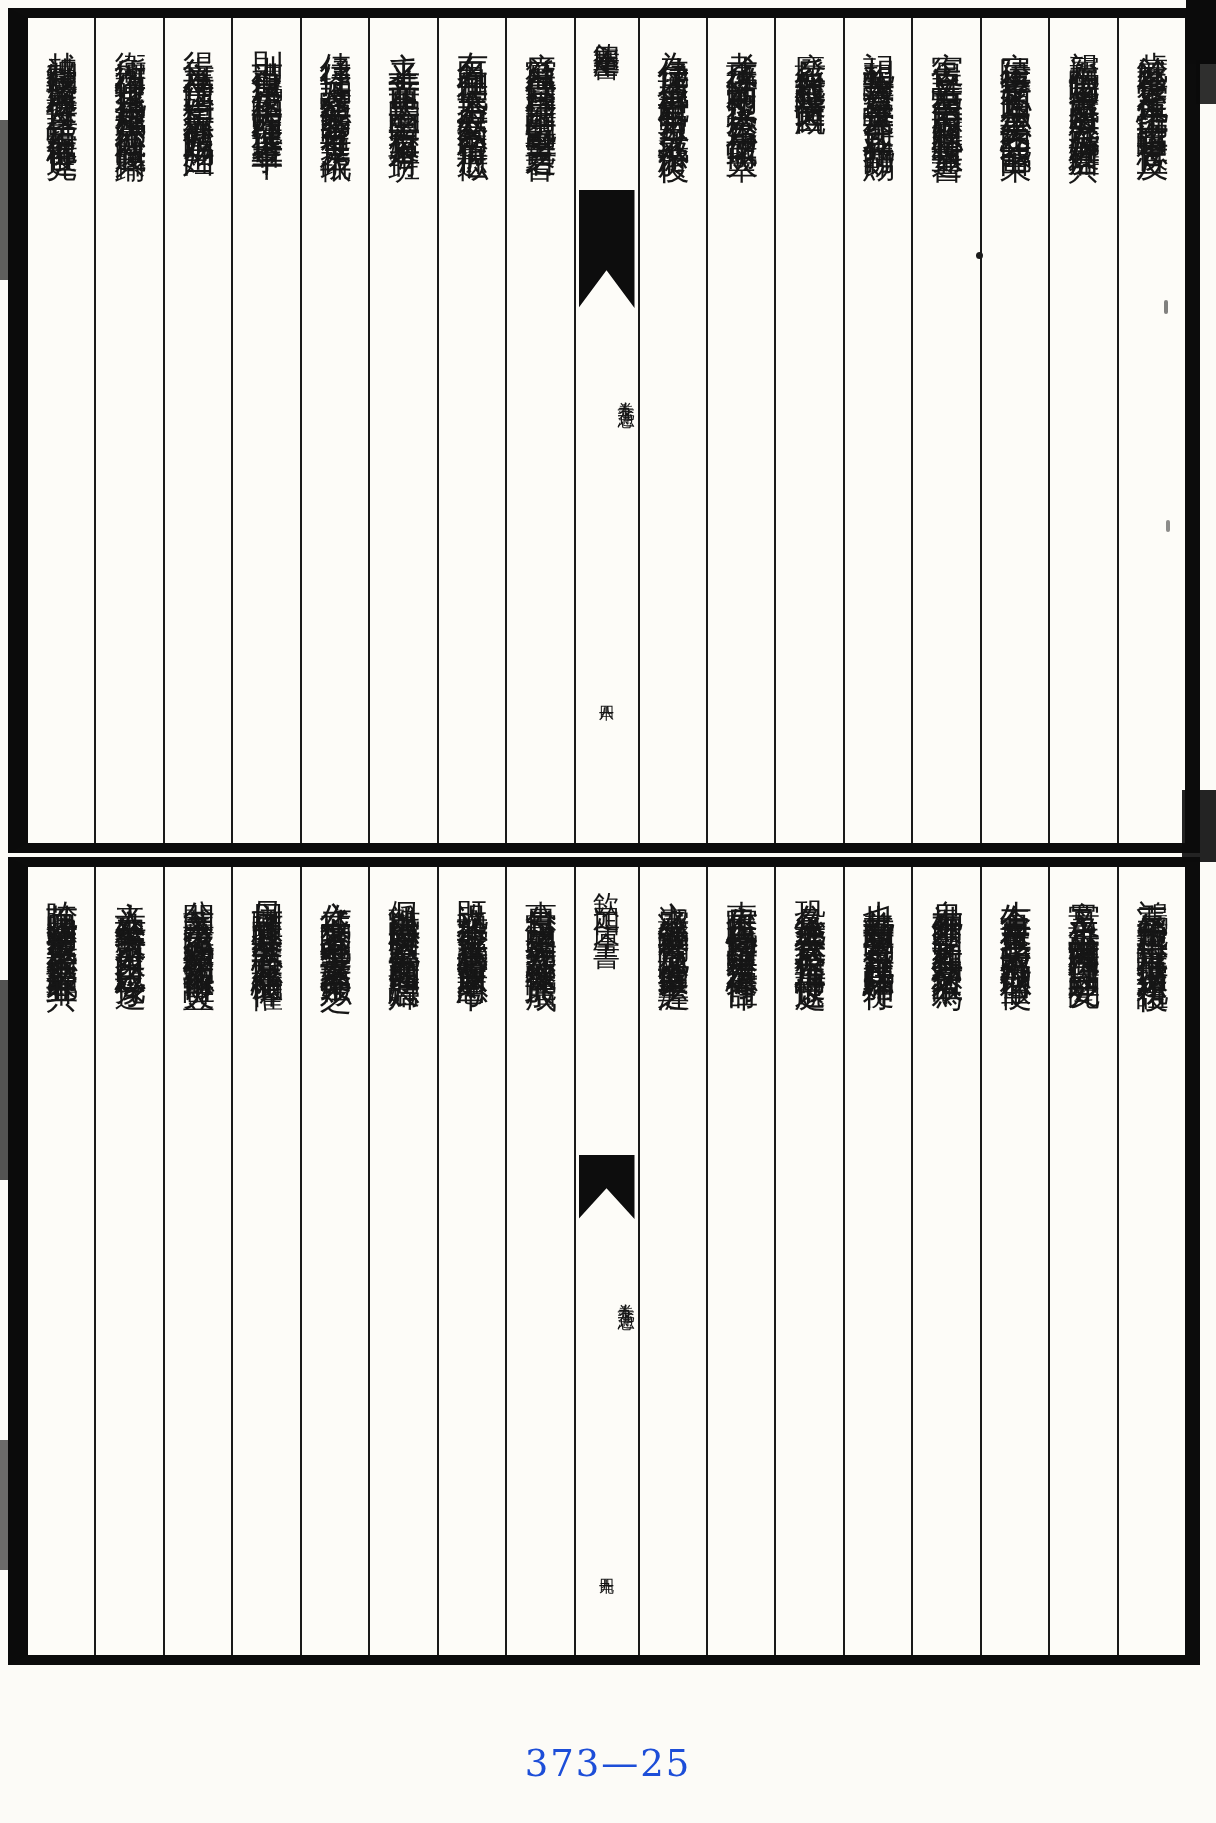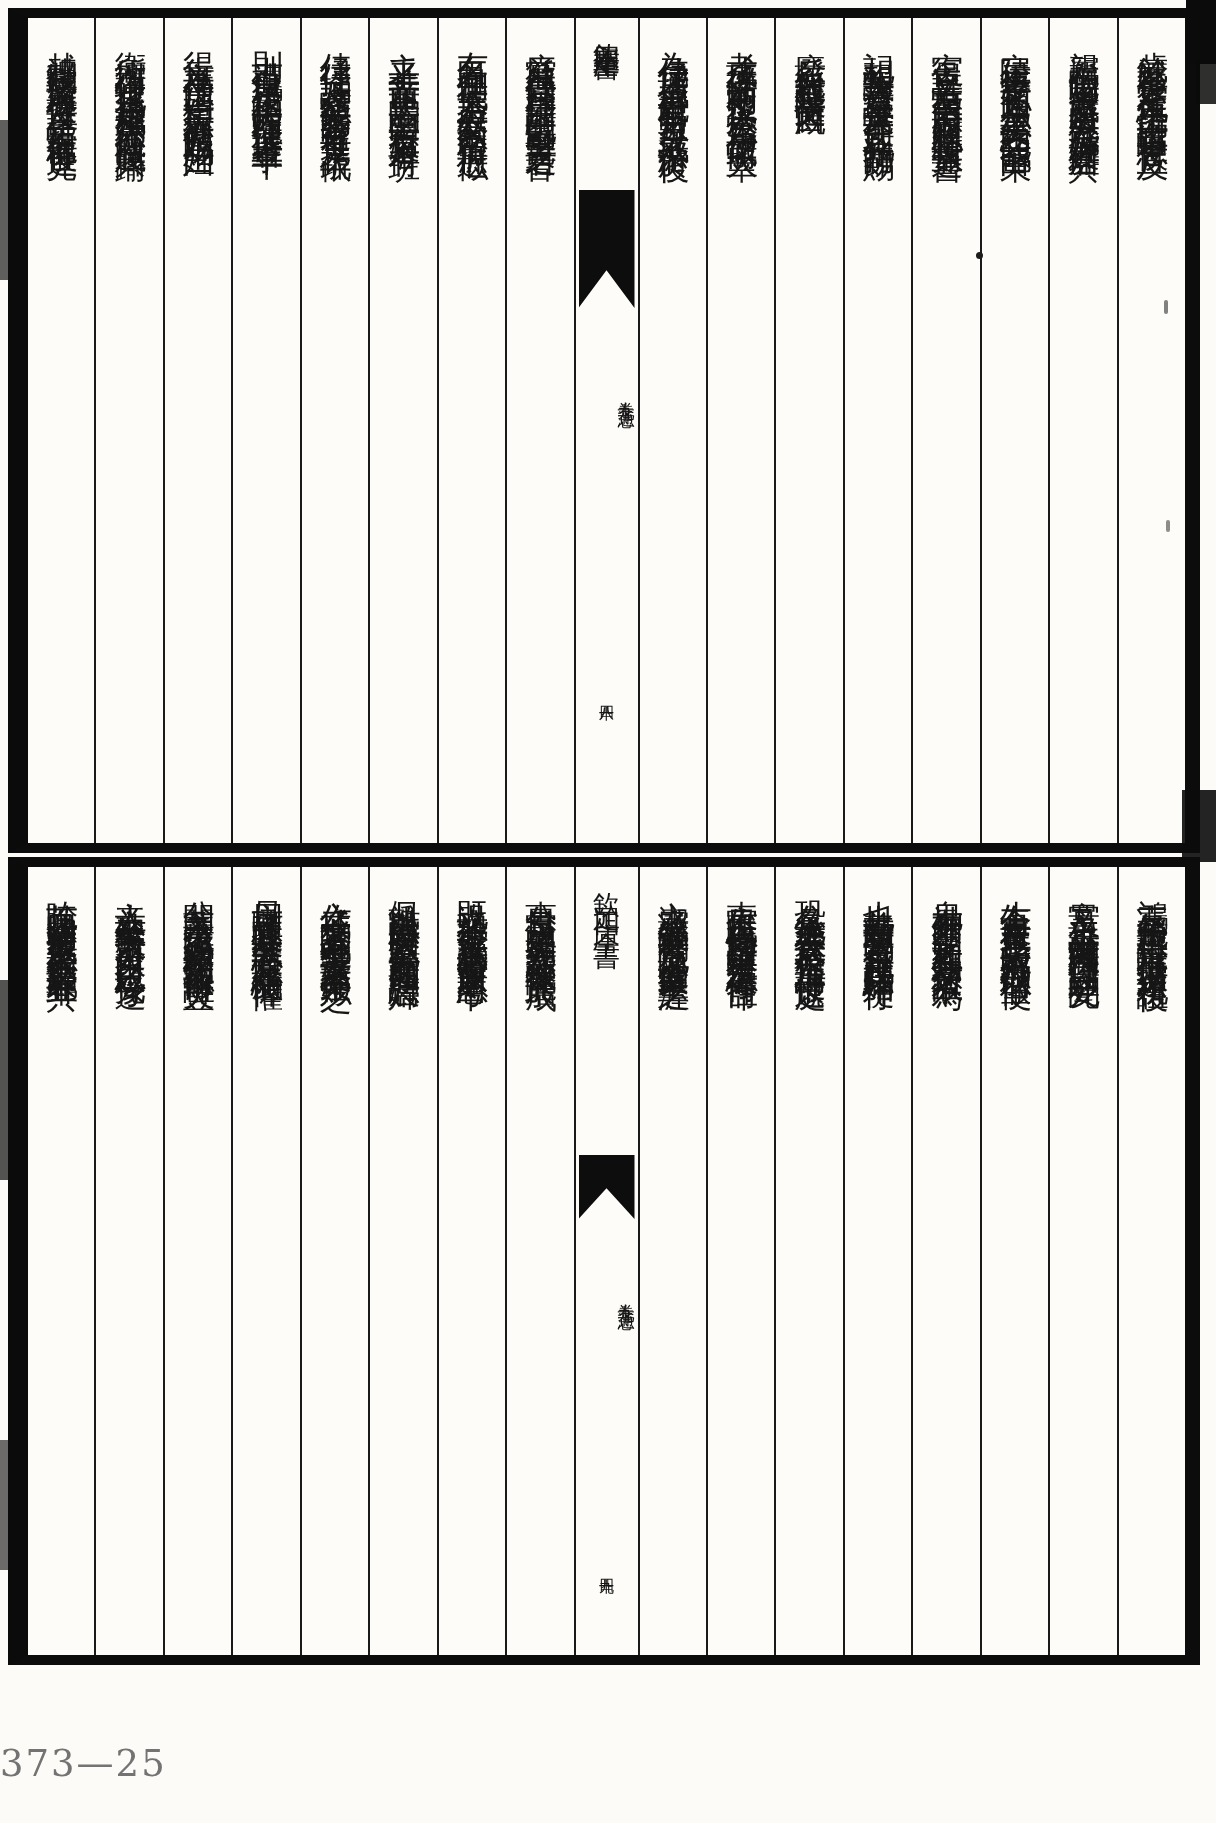--- a/index.html
+++ b/index.html
@@ -56,21 +56,21 @@
   .bx-folio {
     position:absolute; left:50%; transform:translateX(-50%);
     writing-mode:vertical-rl; text-orientation:upright;
     font-size:15px; letter-spacing:0; line-height:30px; white-space:nowrap;
   }
   .leaf-top    .bx-folio { top:676px; }
   .leaf-bottom .bx-folio { top:700px; }
   
   .reprint-folio {
     position:absolute; top:1742px; left:0; width:100%;
-    font-size:37px; letter-spacing:2px; color:#737373;
+    text-align:center; font-size:37px; letter-spacing:2px; color:#1d4ed8;
   }
   
   .artifact { position:absolute; background:#0b0b0b; }
   .a-tr1 { left:1186px; top:0;      width:30px; height:64px; }
   .a-tr2 { left:1196px; top:60px;   width:20px; height:44px; opacity:.85; }
   .a-mr  { left:1182px; top:790px;  width:34px; height:72px; opacity:.9; }
   .a-l1  { left:0;      top:120px;  width:8px;  height:160px; opacity:.65; }
   .a-l2  { left:0;      top:980px;  width:9px;  height:200px; opacity:.7; }
   .a-l3  { left:0;      top:1440px; width:8px;  height:130px; opacity:.6; }
   .speck { position:absolute; background:#1c1c1c; border-radius:50%; }

